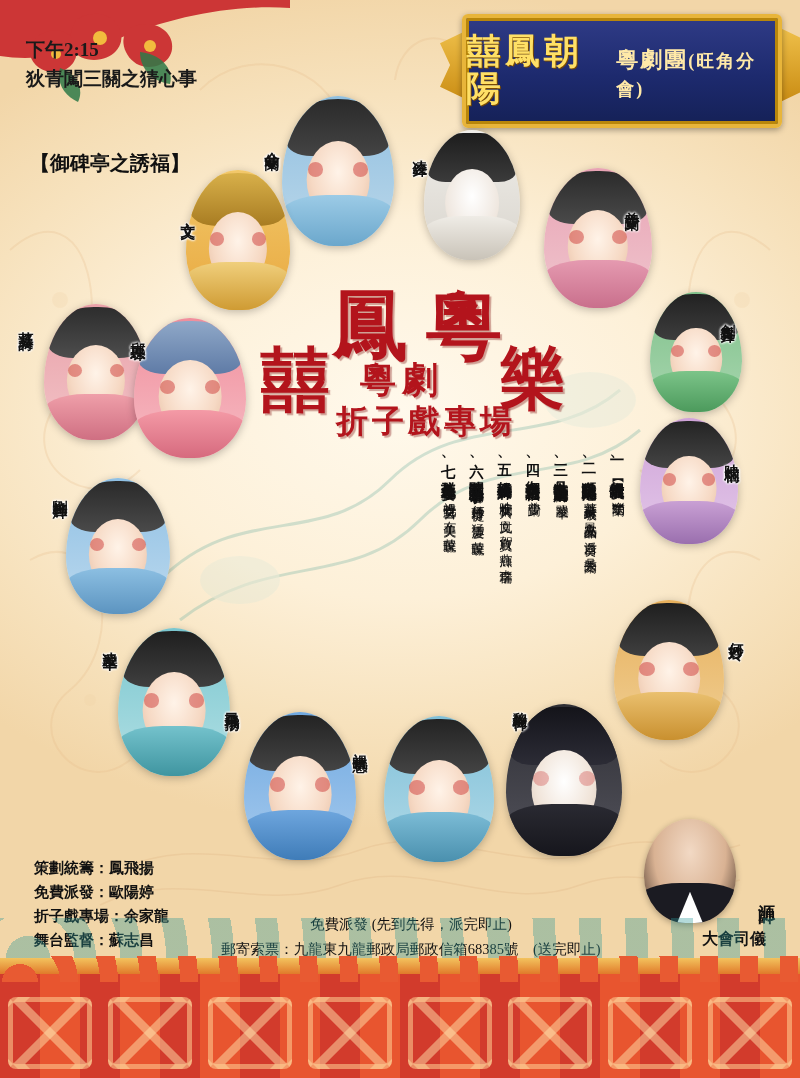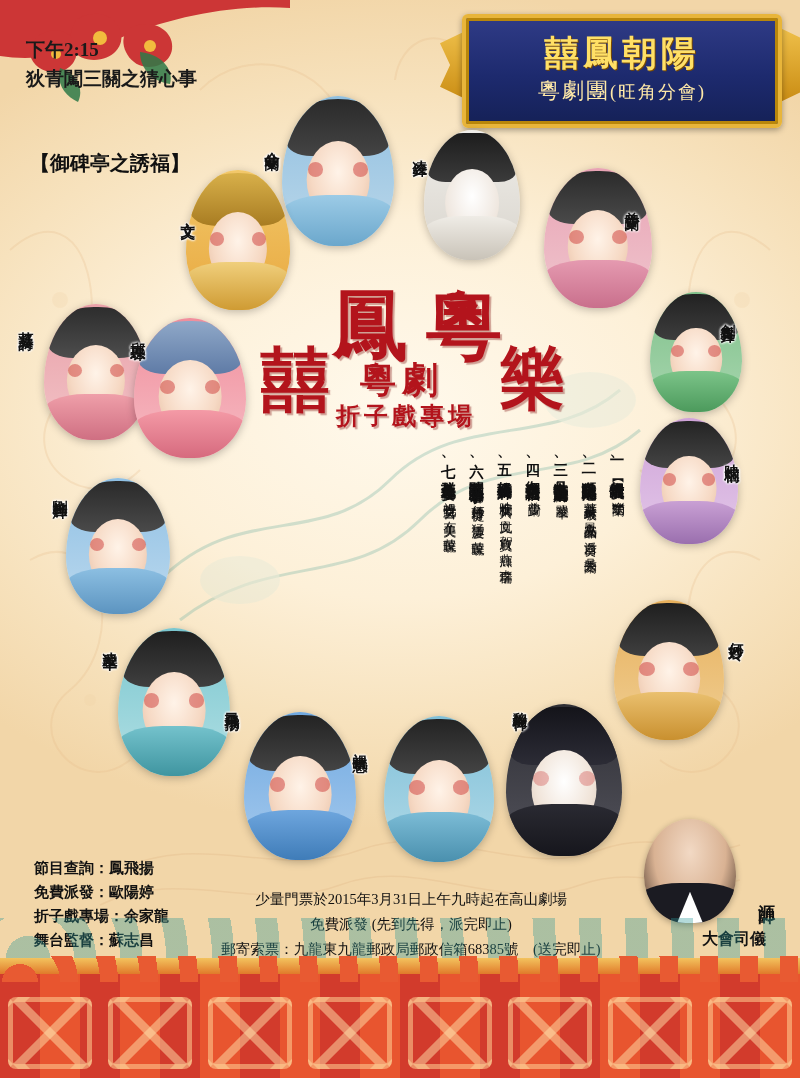--- a/index.html
+++ b/index.html
@@ -40,37 +40,37 @@
     position: absolute;
     right: 18px;
     top: 14px;
     width: 312px;
     height: 106px;
     background: linear-gradient(180deg, #2f3b86 0%, #1d2a6e 55%, #152157 100%);
     border: 4px solid #e8b53a;
     border-radius: 6px;
     box-shadow: 0 0 0 3px #b8860b inset, 0 2px 6px rgba(0,0,0,.35);
     display: flex;
-    flex-direction: column;
+    flex-direction: row;
     align-items: center;
     justify-content: center;
     color: #ffd94a;
   }
   .banner-top {
     font-size: 35px;
     letter-spacing: 4px;
     font-weight: bold;
     color: #ffe066;
     text-shadow: 1px 1px 0 #7a4a00;
     line-height: 1.05;
   }
   .banner-bottom {
     font-size: 22px;
     letter-spacing: 2px;
-    font-weight: normal;
+    font-weight: bold;
     color: #ffe9a8;
     margin-top: 4px;
   }
   .banner-bottom .sub {
     font-size: 18px;
   }
   .banner-wing {
     position: absolute;
     top: 26px;
     width: 36px;
@@ -115,21 +115,21 @@
     font-weight: bold;
     color: #b3141c;
     text-shadow: 2px 2px 1px rgba(120,0,0,.35);
     font-family: "Liberation Serif", "DejaVu Serif", serif;
   }
   .ct-feng { left: 82px; top: -6px; font-size: 76px; }
   .ct-yue  { left: 176px; top: -6px; font-size: 76px; }
   .ct-xi   { left: 10px; top: 52px; font-size: 70px; }
   .ct-le   { left: 250px; top: 52px; font-size: 66px; }
   .ct-sub1 { left: 110px; top: 74px; font-size: 36px; letter-spacing: 6px; text-align: right; }
-  .ct-sub2 { left: 86px; top: 118px; font-size: 24px; letter-spacing: 4px; }
+  .ct-sub2 { left: 86px; top: 118px; font-size: 32px; letter-spacing: 4px; }
 
   
   .programme {
     position: absolute;
     left: 196px;
     top: 452px;
     width: 430px;
     height: 180px;
     display: flex;
     flex-direction: row-reverse;
@@ -577,28 +577,27 @@
     <div class="prog-item">
       <span class="prog-col prog-num">七、</span>
       <span class="prog-col prog-title">群英會之小宴</span>
       <span class="prog-col prog-cast">鳳飛揚　祝曉慧</span>
       <span class="prog-col prog-cast">宮女：布美美　黃曉琛</span>
     </div>
 
   </div>
 
   <div class="credits-left">
-    <div>節目查詢：鳳飛揚</div>
+    <div>策劃統籌：鳳飛揚</div>
     <div>免費派發：歐陽婷</div>
     <div>折子戲專場：余家龍</div>
     <div>舞台監督：蘇志昌</div>
   </div>
 
   <div class="credits-center">
-    <div>少量門票於2015年3月31日上午九時起在高山劇場</div>
     <div>免費派發 (先到先得，派完即止)</div>
     <div>郵寄索票：九龍東九龍郵政局郵政信箱68385號　(送完即止)</div>
     <div>節目查詢：53282400</div>
   </div>
 
   <div class="mc-label">源帥</div>
   <div class="mc-portrait">
     <div class="suit"></div>
     <div class="shirt"></div>
   </div>

